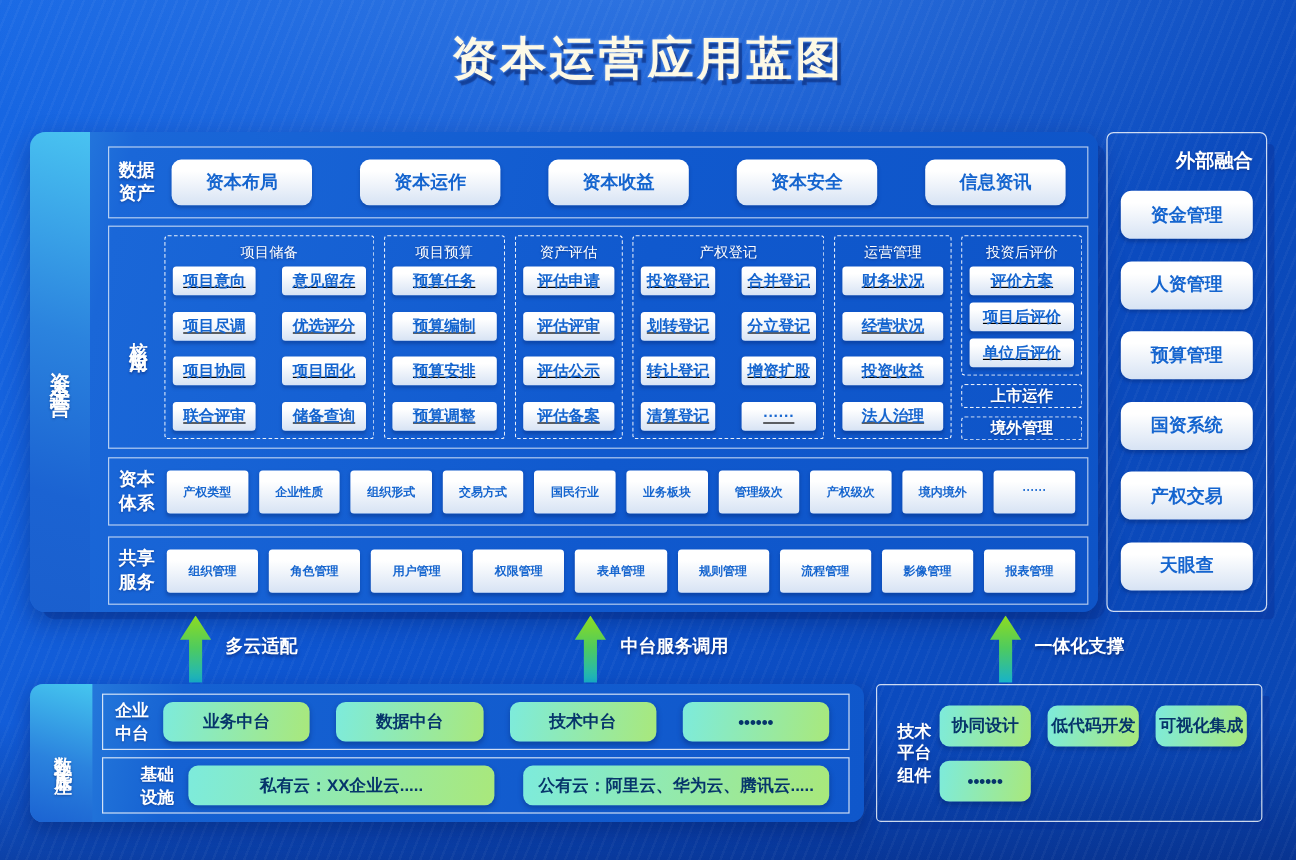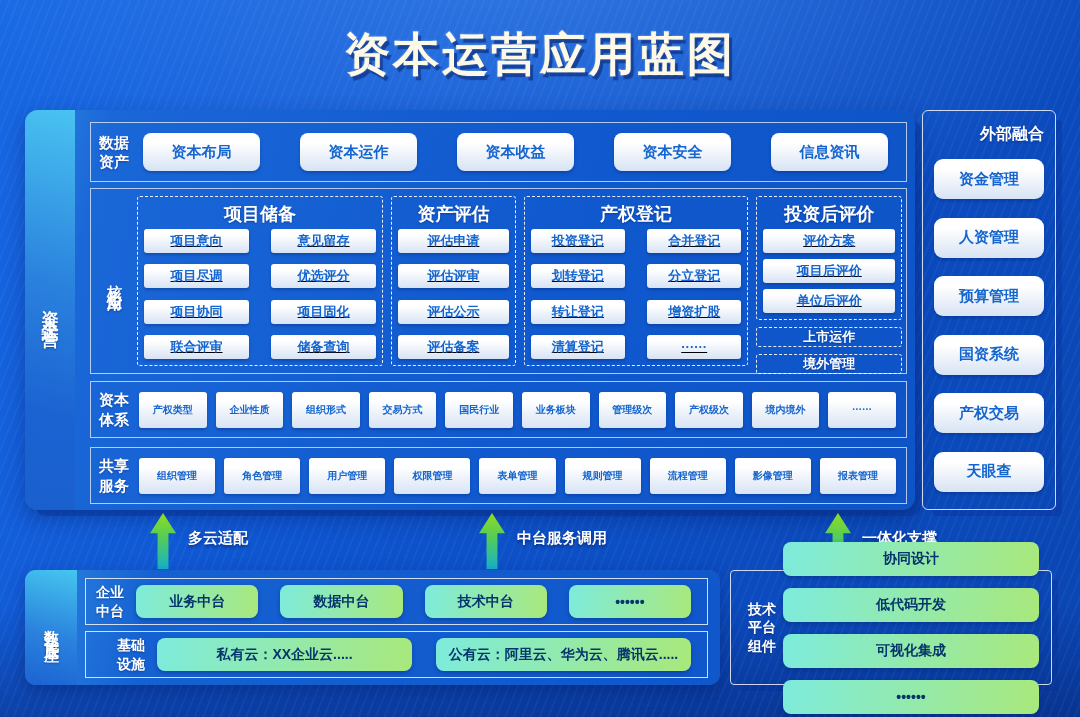--- a/index.html
+++ b/index.html
@@ -11,21 +11,21 @@
       linear-gradient(118deg, #1868e4 0%, #0e55d0 38%, #0b4bbf 72%, #0a46b2 100%);
   }
   .canvas::before {
     content: ""; position: absolute; inset: 0; pointer-events: none;
     background:
       repeating-linear-gradient(112deg, rgba(255,255,255,.035) 0 2px, transparent 2px 8px),
       linear-gradient(to top, rgba(4,22,90,.38), transparent 16%);
   }
   .title {
     position: absolute; top: 24px; left: 0; width: 100%; text-align: center;
-    font-size: 46px; font-weight: 900; letter-spacing: 3px; color: #fdf9e6;
+    font-size: 38px; font-weight: 900; letter-spacing: 3px; color: #fdf9e6;
     text-shadow: 3px 4px 1px rgba(8,36,110,.6), 0 0 2px rgba(255,255,255,.5);
   }
   
   .main-panel {
     position: absolute; left: 25px; top: 110px; width: 890px; height: 400px;
     border-radius: 13px; background: linear-gradient(103deg, #2e86e0 0%, #1a67d8 9%, #1059ce 55%, #0e54c7 100%);
     box-shadow: 0 8px 20px rgba(0,20,80,.35), 8px 8px 0 -2px rgba(10,48,150,.35);
   }
   .main-strip {
     position: absolute; left: 0; top: 0; bottom: 0; width: 50px;
@@ -58,21 +58,21 @@
   .asset-items .wbtn { flex: 1; height: 38px; font-size: 15px; border-radius: 8px; }
   
   .sec-core { top: 78px; height: 186px; align-items: stretch; }
   .groups { flex: 1; display: flex; gap: 8px; padding: 7px 4px 7px 0; }
   .core-group {
     border: 1px dashed rgba(255,255,255,.9); border-radius: 3px;
     display: flex; flex-direction: column; padding: 3px 6px 6px 6px;
   }
   .g1 { flex: 185 1 0; } .g2 { flex: 100 1 0; } .g3 { flex: 88 1 0; }
   .g4 { flex: 168 1 0; } .g5 { flex: 97 1 0; } .gcol6 { flex: 116 1 0; display: flex; flex-direction: column; }
-  .group-title { color: #fff; font-weight: bold; font-size: 18px; text-align: center; padding: 2px 0 3px; text-shadow: 0 1px 2px rgba(0,20,80,.4); }
+  .group-title { color: #fff; font-weight: normal; font-size: 12px; text-align: center; padding: 2px 0 3px; text-shadow: 0 1px 2px rgba(0,20,80,.4); }
   .group-items { flex: 1; display: grid; grid-template-columns: 1fr; gap: 6px 22px; align-content: space-between; text-decoration: underline; }
   .group-items.cols2 { grid-template-columns: 1fr 1fr; }
   .group-items .wbtn { height: 24px; font-size: 13px; border-radius: 3px; }
   .g6 { flex: 1; }
   .g6 .group-items { align-content: space-evenly; }
   .dash-box {
     border: 1px dashed rgba(255,255,255,.9); border-radius: 3px; height: 25px; margin-top: 7px;
     color: #fff; font-weight: bold; font-size: 13px; display: flex; align-items: center; justify-content: center;
     text-shadow: 0 1px 2px rgba(0,20,80,.4);
   }
@@ -133,21 +133,21 @@
   }
   
   .tech-panel {
     position: absolute; left: 730px; top: 570px; width: 322px; height: 115px;
     border: 1px solid rgba(255,255,255,.8); border-radius: 4px;
     display: flex; align-items: center; padding: 0 12px 0 10px;
     box-shadow: 8px 8px 0 -2px rgba(10,48,150,.4);
   }
   .tech-label { flex: 0 0 42px; display: flex; align-items: center; justify-content: center; }
   .tech-label .lbl2 { font-size: 14px; width: 30px; }
-  .tech-grid { flex: 1; display: grid; grid-template-columns: 1fr; gap: 12px 14px; }
+  .tech-grid { flex: 1; display: grid; grid-template-columns: 1fr 1fr 1fr; gap: 12px 14px; }
   .tech-grid .gbtn { height: 34px; }
 </style>
 </head>
 <body>
 
 <div class="canvas">
 
   <div class="title">资本运营应用蓝图</div>
 
   <div class="main-panel">
@@ -179,20 +179,29 @@
               <div class="wbtn">项目意向</div>
               <div class="wbtn">意见留存</div>
               <div class="wbtn">项目尽调</div>
               <div class="wbtn">优选评分</div>
               <div class="wbtn">项目协同</div>
               <div class="wbtn">项目固化</div>
               <div class="wbtn">联合评审</div>
               <div class="wbtn">储备查询</div>
             </div>
         </div>
+        <div class="core-group g2">
+          <div class="group-title">项目预算</div>
+          <div class="group-items">
+              <div class="wbtn">预算任务</div>
+              <div class="wbtn">预算编制</div>
+              <div class="wbtn">预算安排</div>
+              <div class="wbtn">预算调整</div>
+            </div>
+        </div>
         <div class="core-group g3">
           <div class="group-title">资产评估</div>
           <div class="group-items">
               <div class="wbtn">评估申请</div>
               <div class="wbtn">评估评审</div>
               <div class="wbtn">评估公示</div>
               <div class="wbtn">评估备案</div>
             </div>
         </div>
         <div class="core-group g4">
@@ -201,20 +210,29 @@
               <div class="wbtn">投资登记</div>
               <div class="wbtn">合并登记</div>
               <div class="wbtn">划转登记</div>
               <div class="wbtn">分立登记</div>
               <div class="wbtn">转让登记</div>
               <div class="wbtn">增资扩股</div>
               <div class="wbtn">清算登记</div>
               <div class="wbtn">······</div>
             </div>
         </div>
+        <div class="core-group g5">
+          <div class="group-title">运营管理</div>
+          <div class="group-items">
+              <div class="wbtn">财务状况</div>
+              <div class="wbtn">经营状况</div>
+              <div class="wbtn">投资收益</div>
+              <div class="wbtn">法人治理</div>
+            </div>
+        </div>
         <div class="gcol6">
           <div class="core-group g6">
             <div class="group-title">投资后评价</div>
             <div class="group-items">
                 <div class="wbtn">评价方案</div>
                 <div class="wbtn">项目后评价</div>
                 <div class="wbtn">单位后评价</div>
               </div>
           </div>
           <div class="dash-box">上市运作</div>

